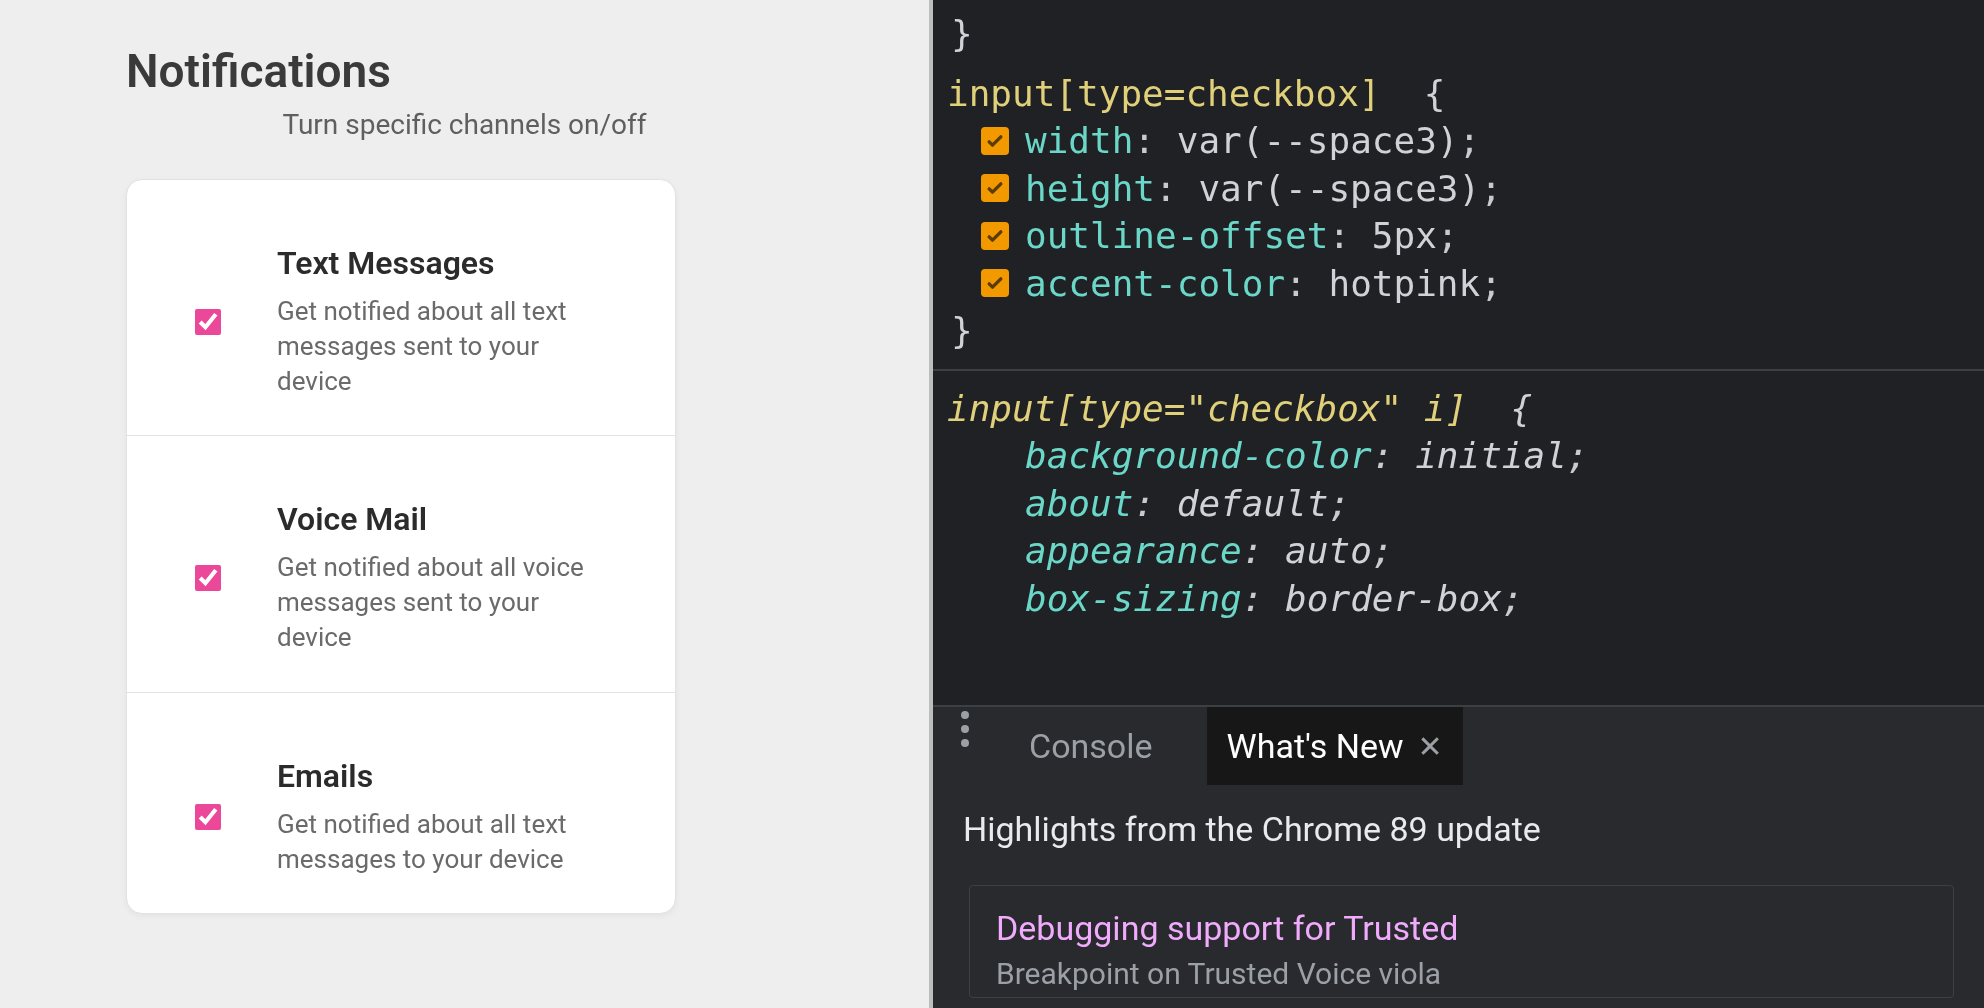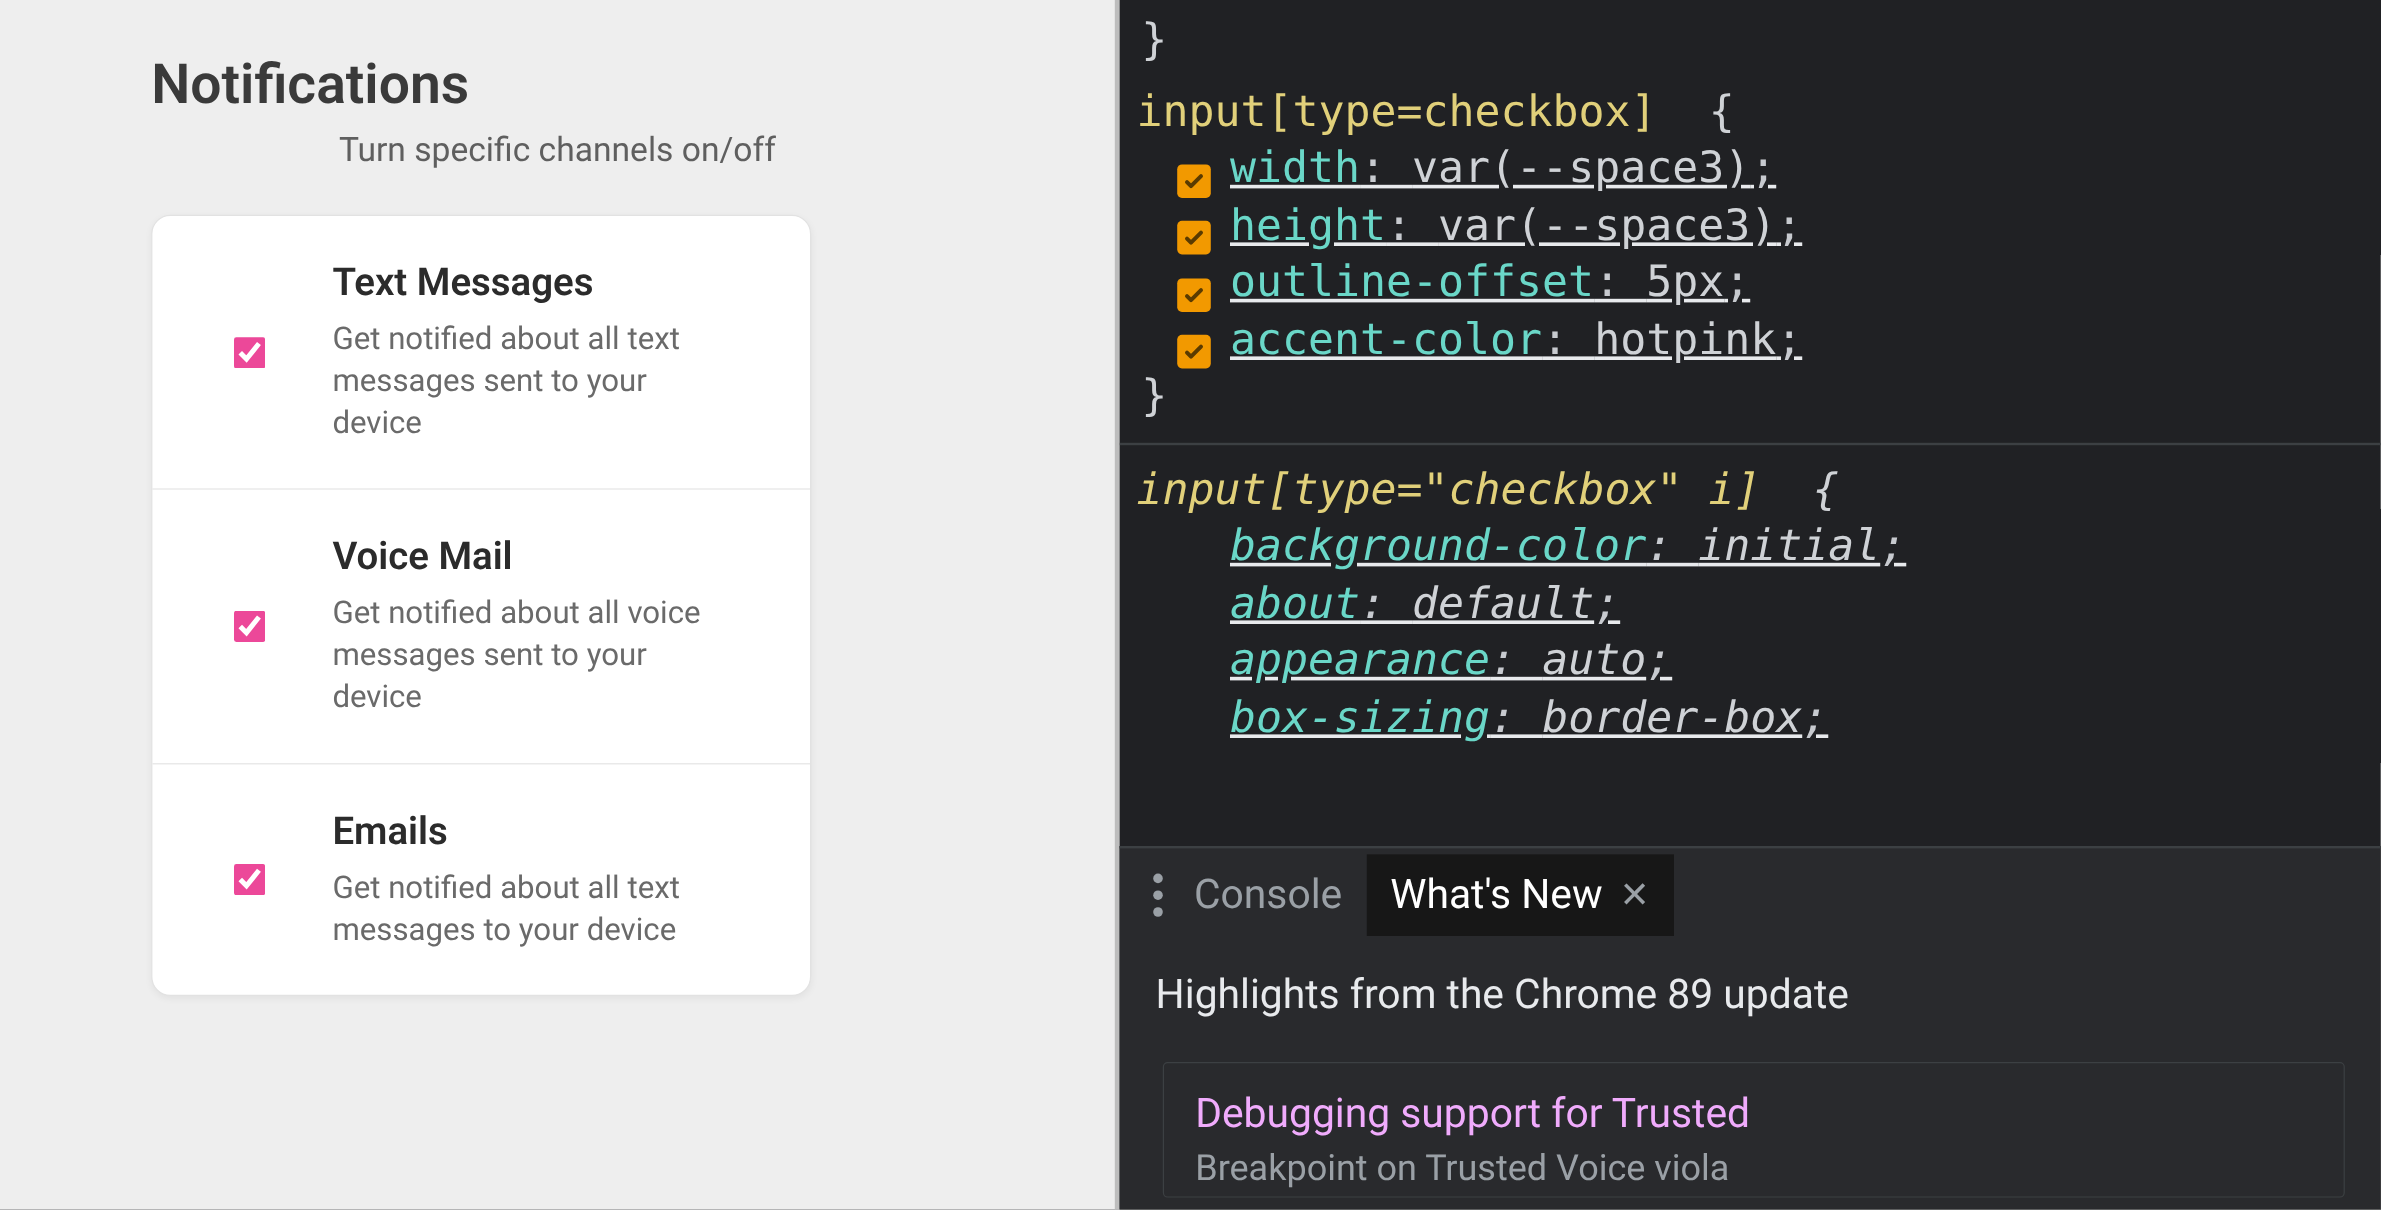--- a/index.html
+++ b/index.html
@@ -35,20 +35,21 @@
     background: #ffffff;
     border: 1px solid #e2e2e2;
     border-radius: 16px;
     box-shadow: 0 2px 6px rgba(0,0,0,.05);
   }
   .row {
     display: flex;
     align-items: center;
     padding: 36px 30px 36px 68px;
     border-bottom: 1px solid #e4e4e4;
+    margin-top: 28px;
   }
   .row:last-child { border-bottom: none; }
   .cb {
     width: 26px;
     height: 26px;
     accent-color: #ec4899;
     margin-right: 56px;
     flex-shrink: 0;
     outline-offset: 5px;
   }
@@ -78,21 +79,21 @@
   }
 
   .styles {
     flex: 1;
     overflow: hidden;
     padding: 10px 0 0 14px;
     font-size: 36px;
     line-height: 1.32;
   }
   .rule { margin-bottom: 12px; }
-  .decl { display: flex; align-items: flex-end; padding-left: 34px; white-space: nowrap; text-decoration: underline; }
+  .decl { display: flex; align-items: center; padding-left: 34px; white-space: nowrap; }
   .tog {
     width: 28px; height: 28px;
     background: #f29900;
     border-radius: 4px;
     margin-right: 16px;
     display: inline-flex; align-items: center; justify-content: center;
     flex-shrink: 0;
   }
   .tog svg { width: 20px; height: 20px; }
   .sel   { color: #e1d07a; }
@@ -107,21 +108,21 @@
     margin: 14px 0 14px -14px;
   }
 
   
   .drawer {
     background: #292a2d;
     border-top: 2px solid #3c4043;
   }
   .drawer-tabs {
     display: flex;
-    align-items: center;
+    gap: 34px;
     padding: 0 22px;
     height: 78px;
   }
   .kebab {
     display: flex; flex-direction: column; gap: 6px;
     padding: 4px 6px;
   }
   .kebab span {
     width: 8px; height: 8px; border-radius: 50%;
     background: #9aa0a6;

